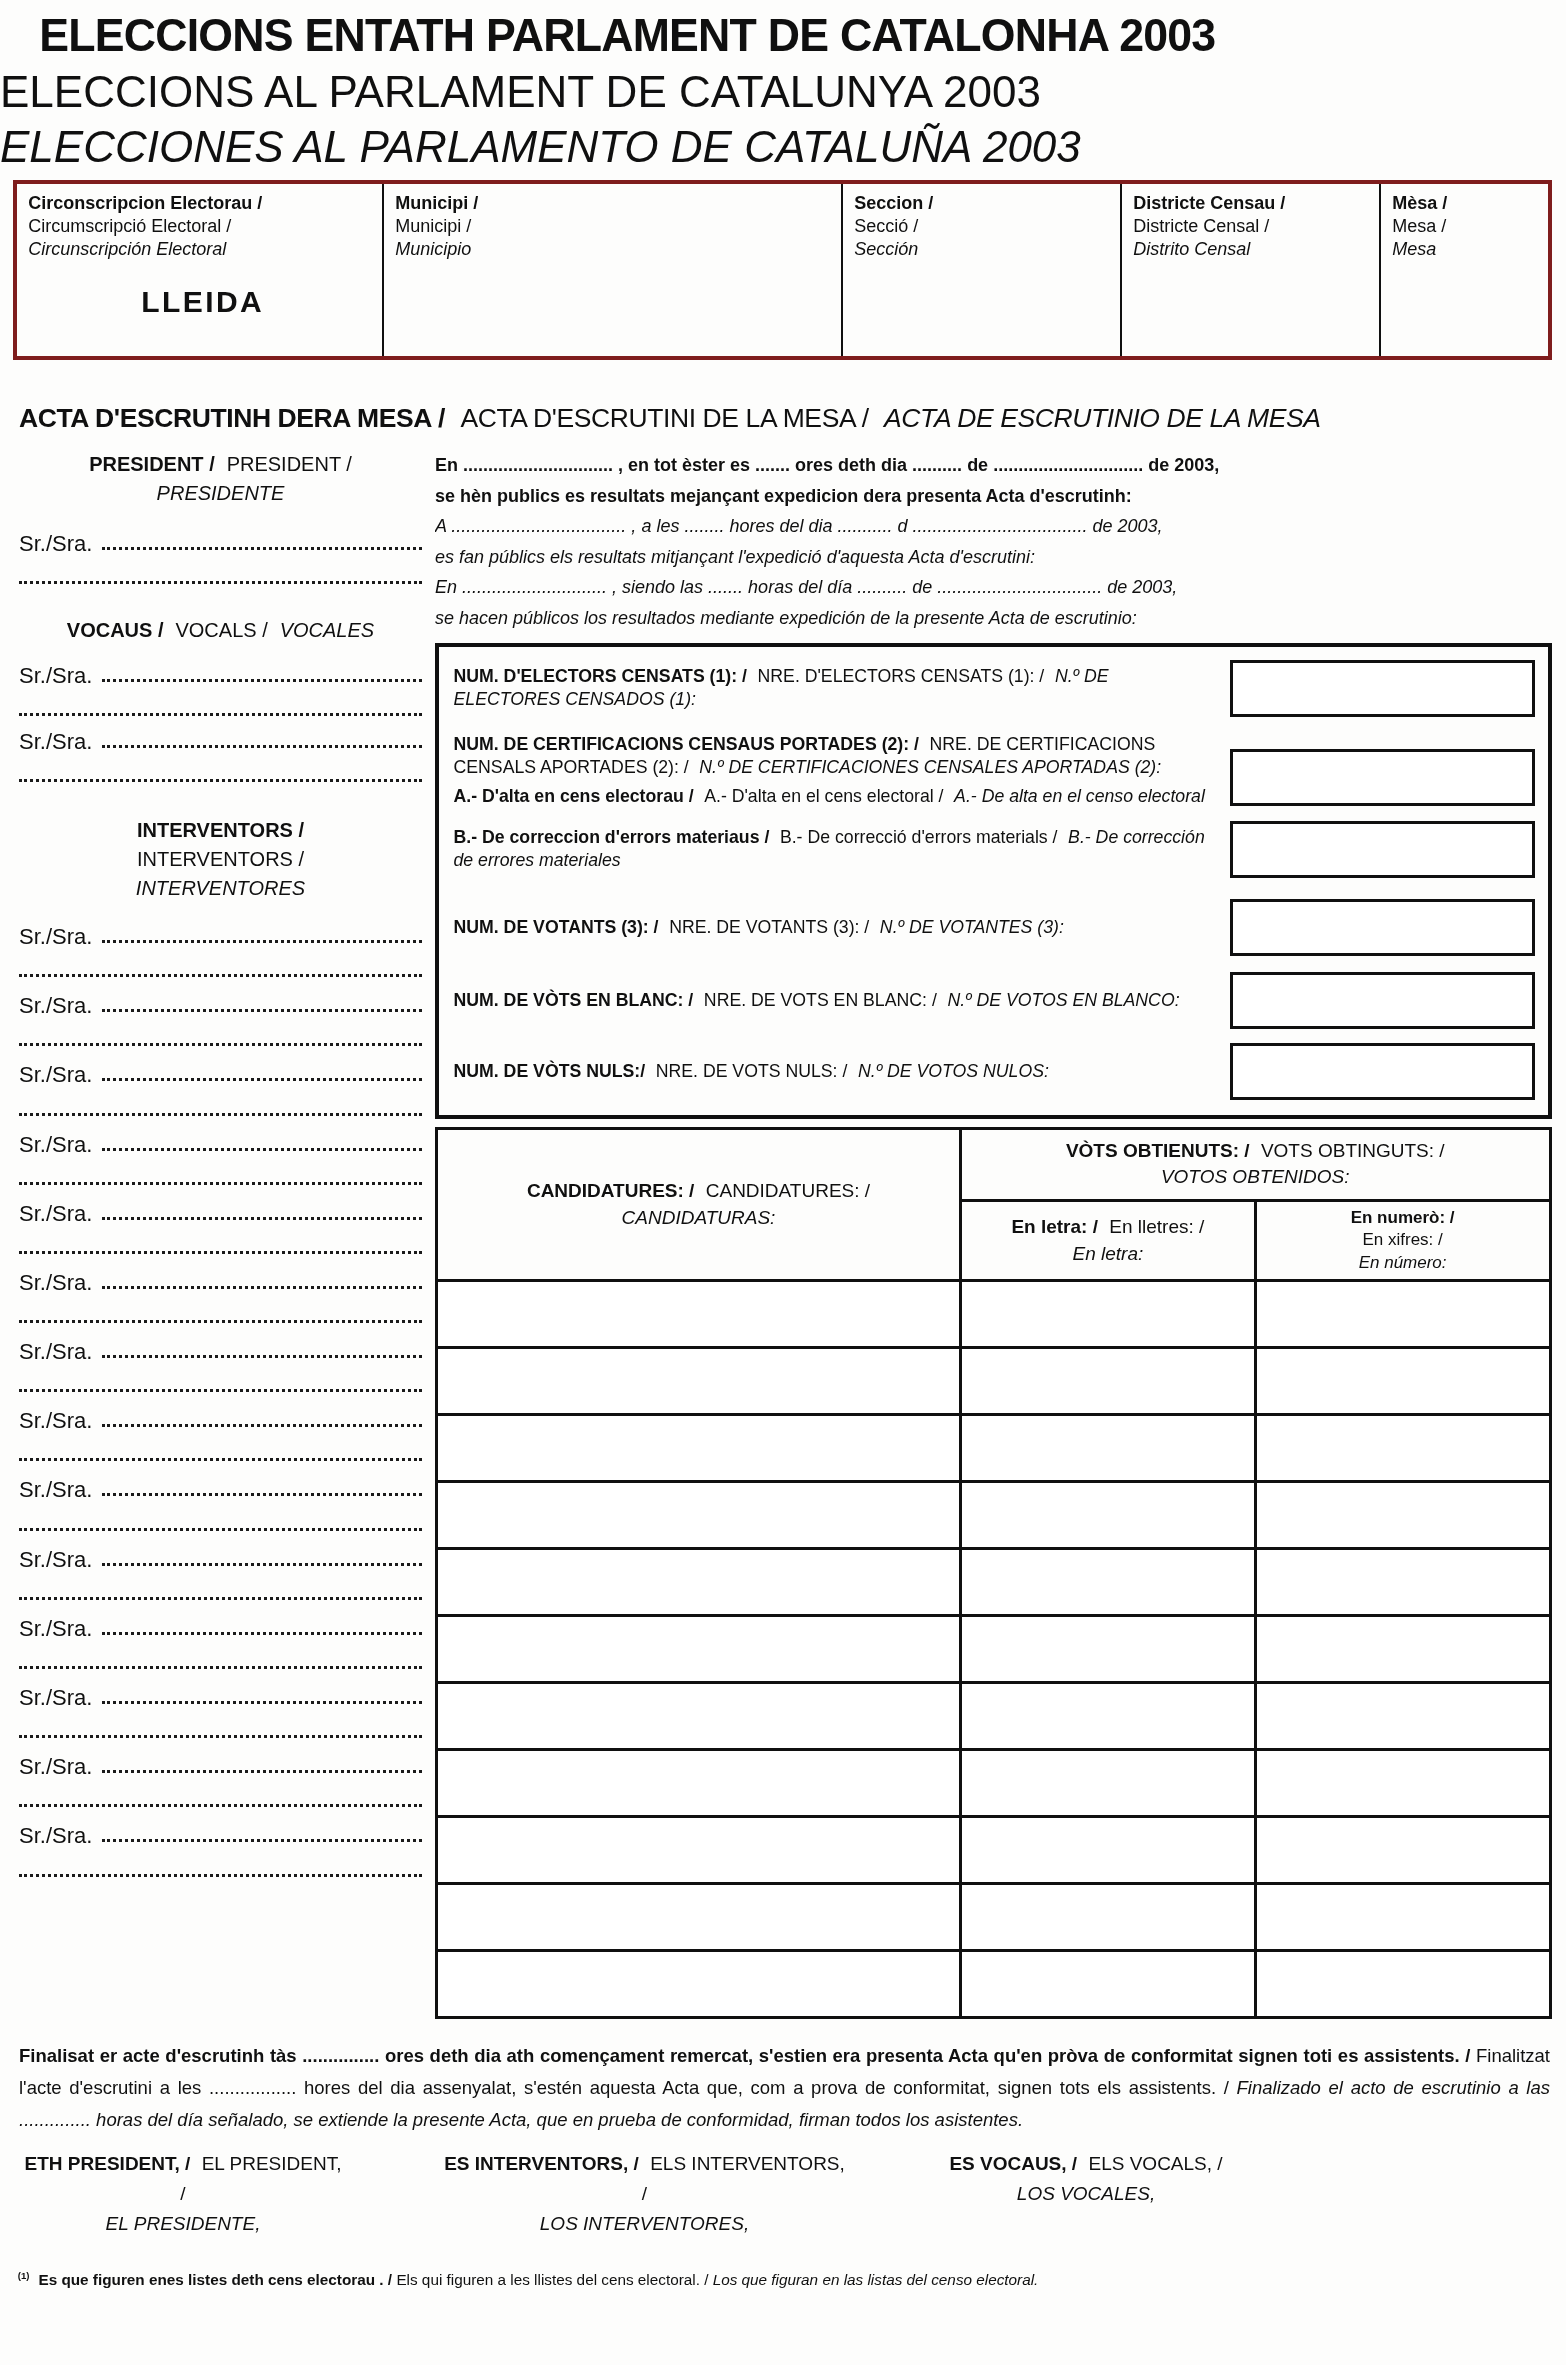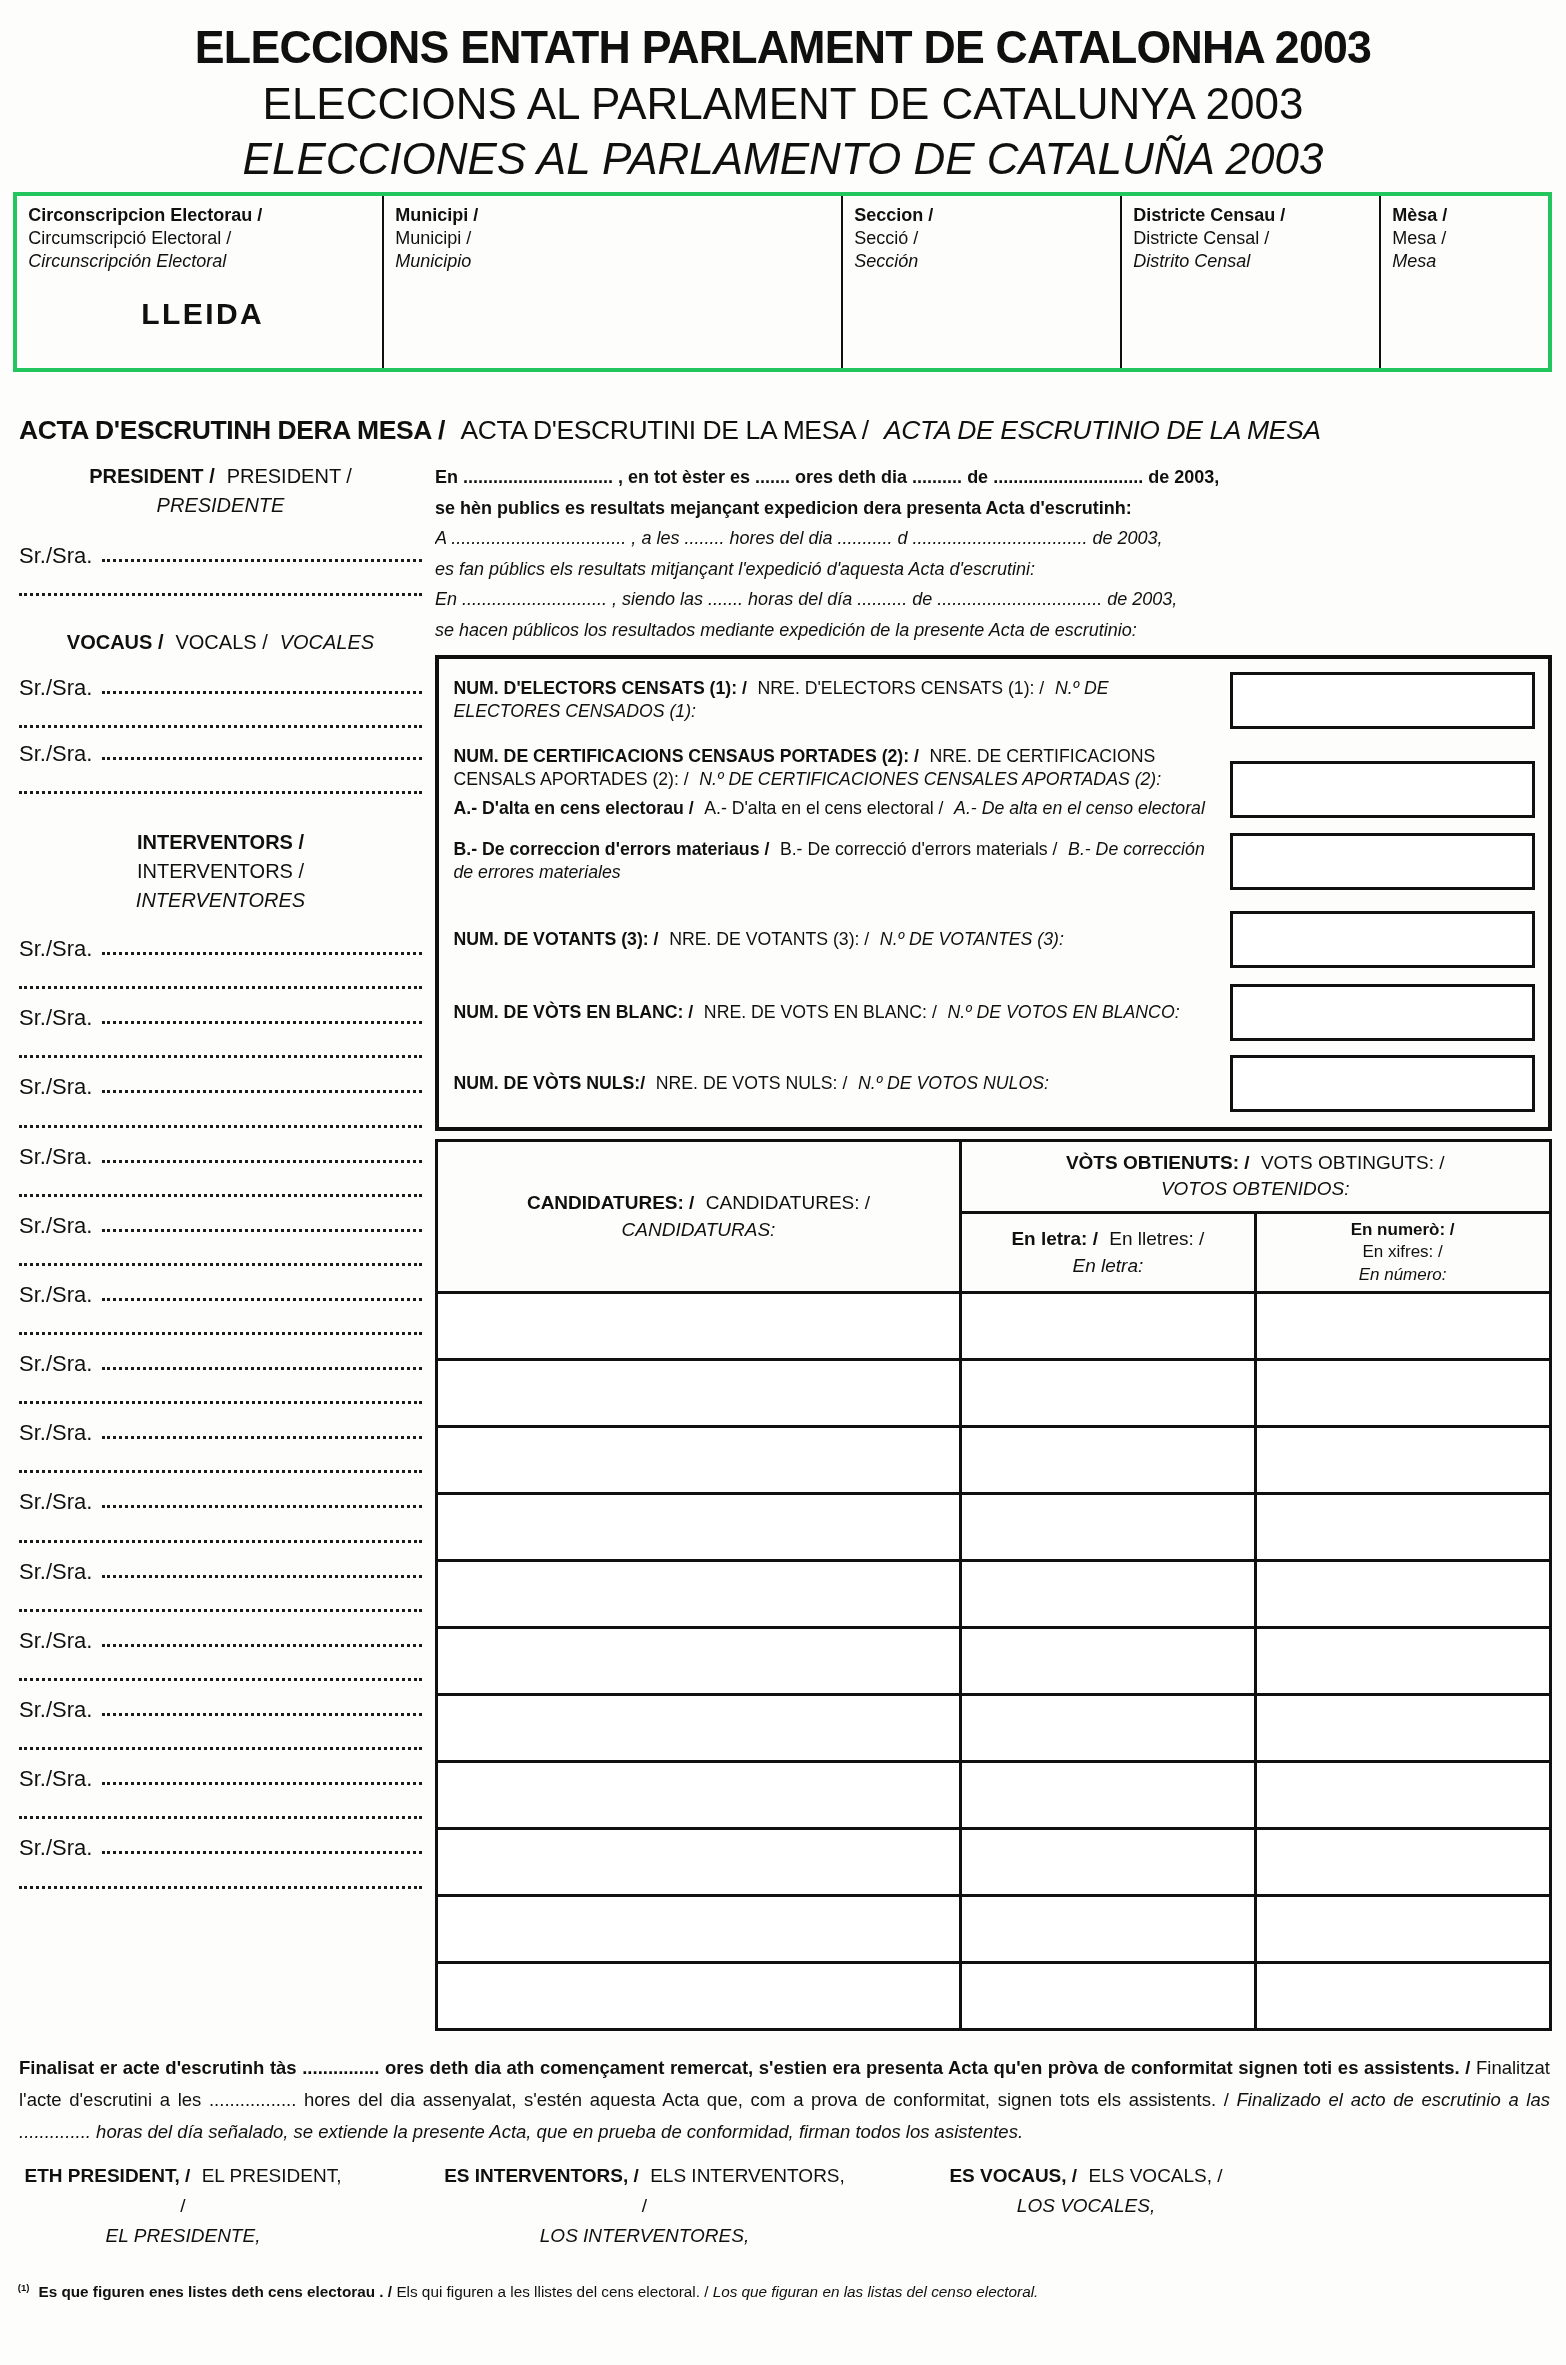--- a/index.html
+++ b/index.html
@@ -8,29 +8,29 @@
     background:#fdfdfc; color:#101010; overflow:hidden;
     font-family:"Liberation Sans", sans-serif;
     -webkit-font-smoothing:antialiased;
   }
   .oc{font-weight:bold; font-style:normal;}
   .ca{font-weight:normal; font-style:normal;}
   .es{font-weight:normal; font-style:italic;}
   .tri > span + span{margin-left:.32em;}
 
   
-  .titles{padding-top:20px; text-align:center;}
+  .titles{padding-top:8px; }
   .title1{font-size:47px; font-weight:bold; line-height:53px; letter-spacing:-0.8px; transform:scaleX(.95); transform-origin:center;}
   .title2{font-size:44px; font-weight:bold; line-height:50px; margin-top:6.4px; font-weight:400; letter-spacing:0;}
   .title3{font-size:44px; line-height:50px; margin-top:4.8px; font-style:italic; letter-spacing:0;}
 
   
   .header-grid{
     margin:8px 14.5px 0 13px; height:172px;
-    border:4px solid #22c55e;
+    border:4px solid #7f1d1d;
     display:grid; grid-template-columns:365px 459px 279px 259px auto;
   }
   .hg-cell{border-left:2.4px solid #101010; padding:8px 4.8px 4.8px 11.2px; position:relative;}
   .hg-cell:first-child{border-left:none;}
   .hg-lab{font-size:18px; line-height:23px;}
   .hg-value{text-align:center; font-size:30px; font-weight:bold; letter-spacing:2.4px; margin-top:24px;}
   .hg-write{position:absolute; left:0; top:76px; right:0; bottom:0;}
 
   
   .acta{margin:43px 0 16px 19px; font-size:26.5px; white-space:nowrap; letter-spacing:-0.4px;}

